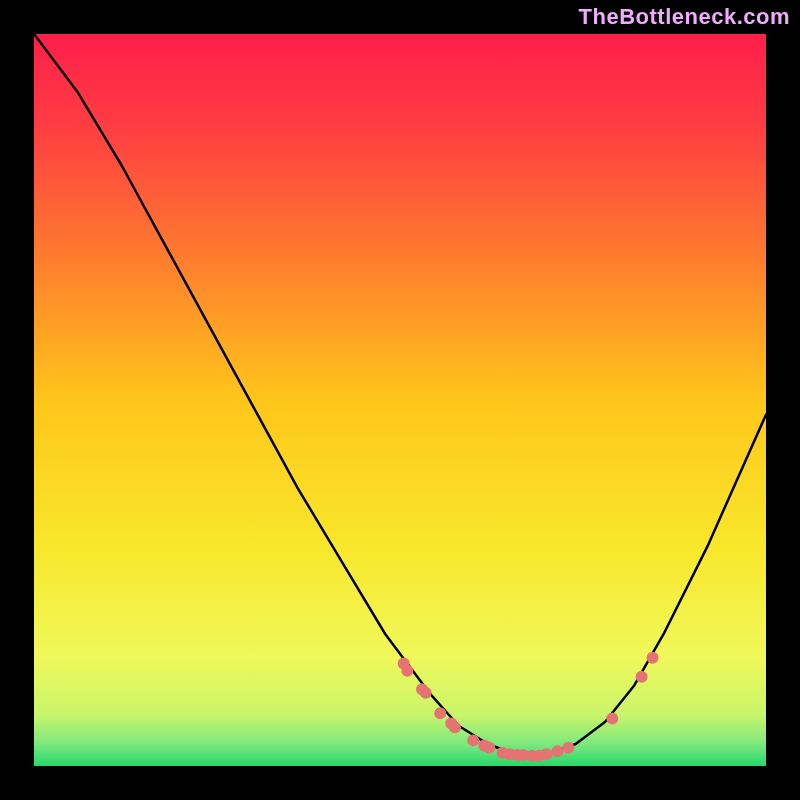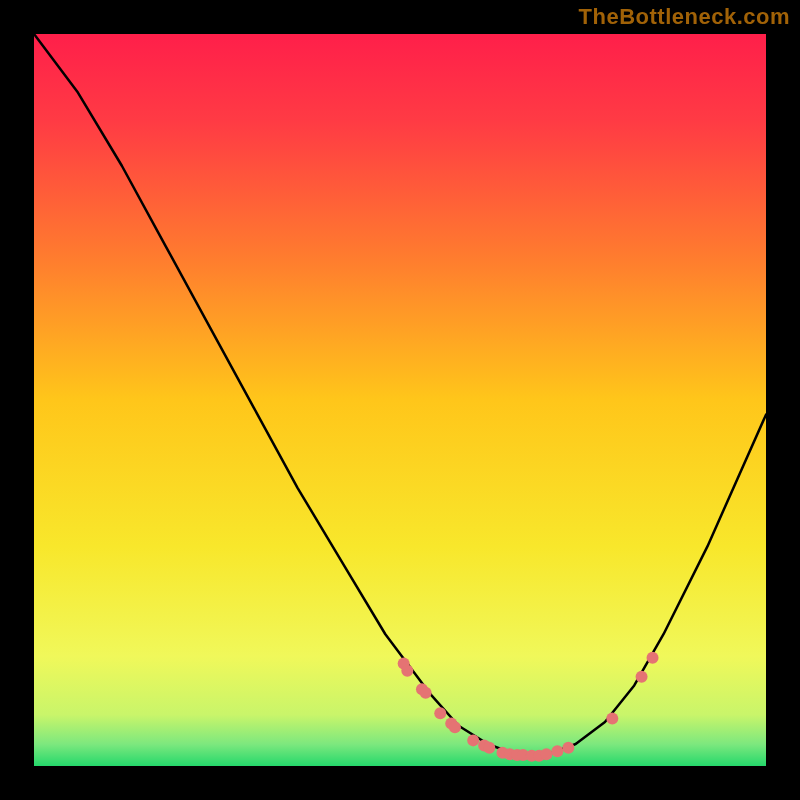--- a/index.html
+++ b/index.html
@@ -14,21 +14,21 @@
   .frame {
     position: relative;
     width: 800px;
     height: 800px;
     background: #000;
   }
   .watermark {
     position: absolute;
     top: 4px;
     right: 10px;
-    color: #a16207;
+    color: #f0abfc;
     font-size: 22px;
     font-weight: bold;
     z-index: 10;
     letter-spacing: 0.5px;
   }
   .plot-area {
     position: absolute;
     left: 34px;
     top: 34px;
     width: 732px;

